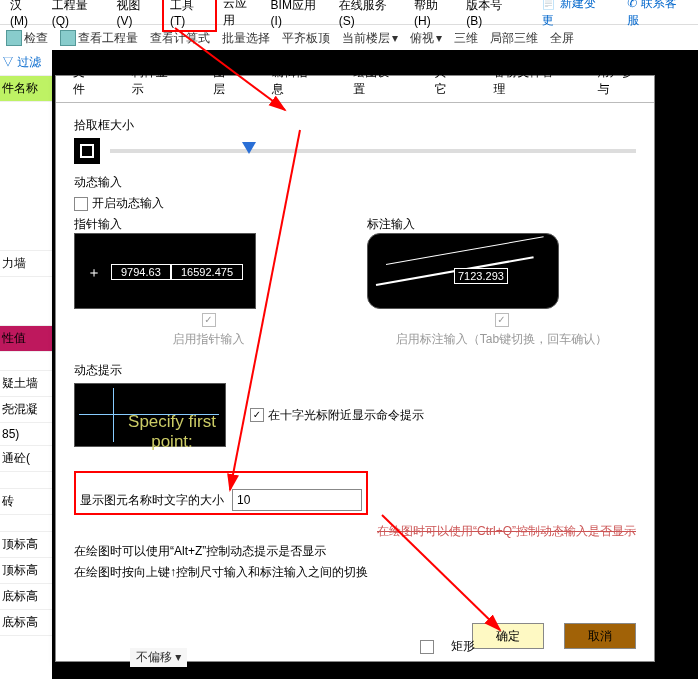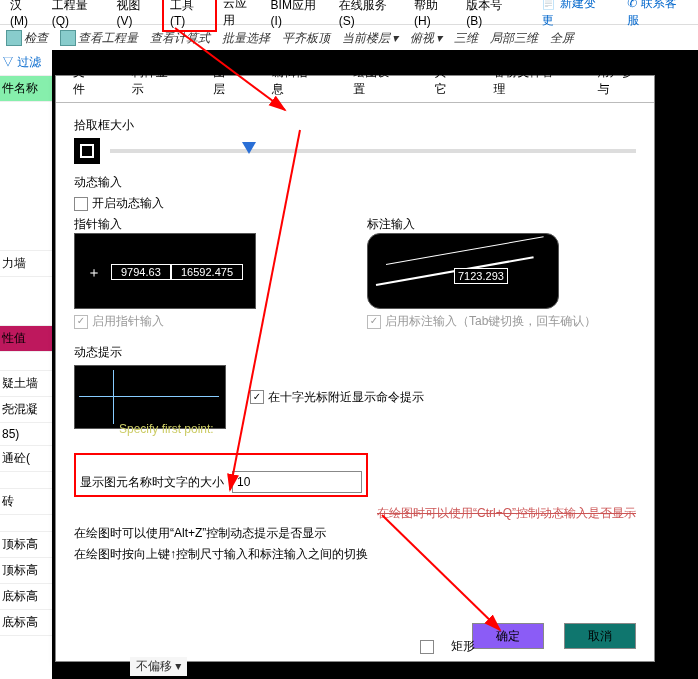--- a/index.html
+++ b/index.html
@@ -33,21 +33,20 @@
     display: flex;
     align-items: center;
     font-size: 12px;
     color: #333;
   }
   .toolbar .tb-item {
     padding: 0 6px;
     display: flex;
     align-items: center;
     gap: 2px;
-    font-style: italic;
   }
   .tb-icon {
     width: 14px; height: 14px;
     background: #8cc; border:1px solid #599;
   }
   .left-col {
     position:absolute;
     left:0; top:50px; bottom:0;
     width:52px;
     background:#fff;
@@ -106,21 +105,21 @@
     border-left:7px solid transparent;
     border-right:7px solid transparent;
     border-top:12px solid #2a6fd6;
   }
   .checkbox { display:flex;align-items:center;gap:4px;margin:4px 0;}
   .chk {
     width:12px;height:12px;border:1px solid #888;background:#fff;
     display:inline-flex;align-items:center;justify-content:center;font-size:10px;
   }
   .chk.on::after{content:"✓";color:#000;position:relative;top:-1px;}
-  .chk-greyed {color:#999;}
+  .chk-greyed {color:#999;flex-direction:column;}
   .chk-greyed .chk { border-color:#bbb;}
   .chk-greyed .chk.on::after{color:#999;}
   .preview {
     background:#000;border:1px solid #555;
   }
   .row2 { display:flex; gap:24px;}
   .col { flex:1; }
   .pv1 { width:180px;height:74px;position:relative;}
   .pv1 .cross{position:absolute;left:12px;top:30px;color:#fff;font-size:14px;}
   .pv1 .numb{
@@ -137,33 +136,33 @@
     border-top:1px solid #fff;transform:rotate(-10deg);transform-origin:left;
   }
   .pv2 .numb{
     position:absolute;border:1px solid #fff;color:#fff;
     font-size:11px;padding:1px 3px;
     left:86px;top:34px;background:#000;
   }
   .pv3 { width:150px;height:62px;position:relative;}
   .pv3 .vline{position:absolute;left:38px;top:4px;width:0;height:54px;border-left:1px solid #8cf;}
   .pv3 .hline{position:absolute;left:4px;top:30px;width:140px;height:0;border-top:1px solid #8cf;}
-  .pv3 .txt{position:absolute;left:44px;top:56px;color:#cc6;font-size:12px;text-align:center;}
+  .pv3 .txt{position:absolute;left:44px;top:28px;color:#cc6;font-size:17px;text-align:center;}
   .fontsize-row{display:flex;align-items:center;gap:8px;margin-top:12px;}
   .numinput{
     width:120px;height:18px;border:1px solid #888;padding:1px 4px;font-size:12px;
   }
   .tips{margin-top:6px;line-height:1.7;}
   .tips .strike{text-decoration:line-through;color:#c55;text-align:right;}
   .dlg-buttons{
     position:absolute;right:18px;bottom:12px;
     display:flex;gap:20px;
   }
   .btn{
-    width:70px;height:24px;border:1px solid #888;background:#0f766e;
+    width:70px;height:24px;border:1px solid #888;background:#a16207;
     display:flex;align-items:center;justify-content:center;cursor:default;
   }
   
   .arrow{position:absolute;pointer-events:none;}
 </style>
 </head>
 <body>
 
 <div class="menubar">
   <span>汉(M)</span>
@@ -206,21 +205,21 @@
   <div class="tb-item">
       <span>局部三维</span>
     </div>
   <div class="tb-item">
       <span>全屏</span>
     </div>
 </div>
 
 <div class="left-col">
   <div style="color:#06c">▽ <span>过滤</span></div>
-  <div style="background:#86efac">件名称</div>
+  <div style="background:#bef264">件名称</div>
   <div style="height:140px"></div>
   <div>力墙</div>
   <div style="height:40px"></div>
   <div style="background:#be185d">性值</div>
   <div style="height:10px"></div>
   <div>疑土墙</div>
   <div>尧混凝</div>
   <div>85)</div>
   <div>通砼(</div>
   <div style="height:8px"></div>
@@ -313,33 +312,33 @@
       </div>
     </div>
     <div class="tips">
       <div class="strike">在绘图时可以使用“Ctrl+Q”控制动态输入是否显示</div>
       <div>在绘图时可以使用“Alt+Z”控制动态提示是否显示</div>
       <div>在绘图时按向上键↑控制尺寸输入和标注输入之间的切换</div>
     </div>
   </div>
 
   <div class="dlg-buttons">
-    <div class="btn highlight-box" style="background:#8b5cf6">确定</div>
+    <div class="btn highlight-box" style="background:#fef9c3">确定</div>
     <div class="btn">取消</div>
   </div>
 </div>
 
 <svg class="arrow" style="left:0;top:0;" width="698" height="679">
   <defs>
     <marker id="ah" markerWidth="10" markerHeight="10" refX="8" refY="3" orient="auto">
       <path d="M0,0 L9,3 L0,6 Z" fill="#f00"></path>
     </marker>
   </defs>
   <line x1="175" y1="28" x2="285" y2="110" stroke="#f00" stroke-width="2" marker-end="url(#ah)"></line>
   <line x1="300" y1="130" x2="230" y2="490" stroke="#f00" stroke-width="2" marker-end="url(#ah)"></line>
   <line x1="382" y1="515" x2="500" y2="630" stroke="#f00" stroke-width="2" marker-end="url(#ah)"></line>
 </svg>
 
-<div style="position:absolute;left:130px;bottom:3px;color:#333;background:#f6f6f6;padding:1px 6px;"><span>不偏移</span> ▾</div>
+<div style="position:absolute;left:130px;bottom:12px;color:#333;background:#f6f6f6;padding:1px 6px;"><span>不偏移</span> ▾</div>
 <div style="position:absolute;left:420px;bottom:20px;gap:17px;" class="checkbox">
     <span class="chk"></span>
     <span>矩形</span>
   </div>
 
 </body></html>

